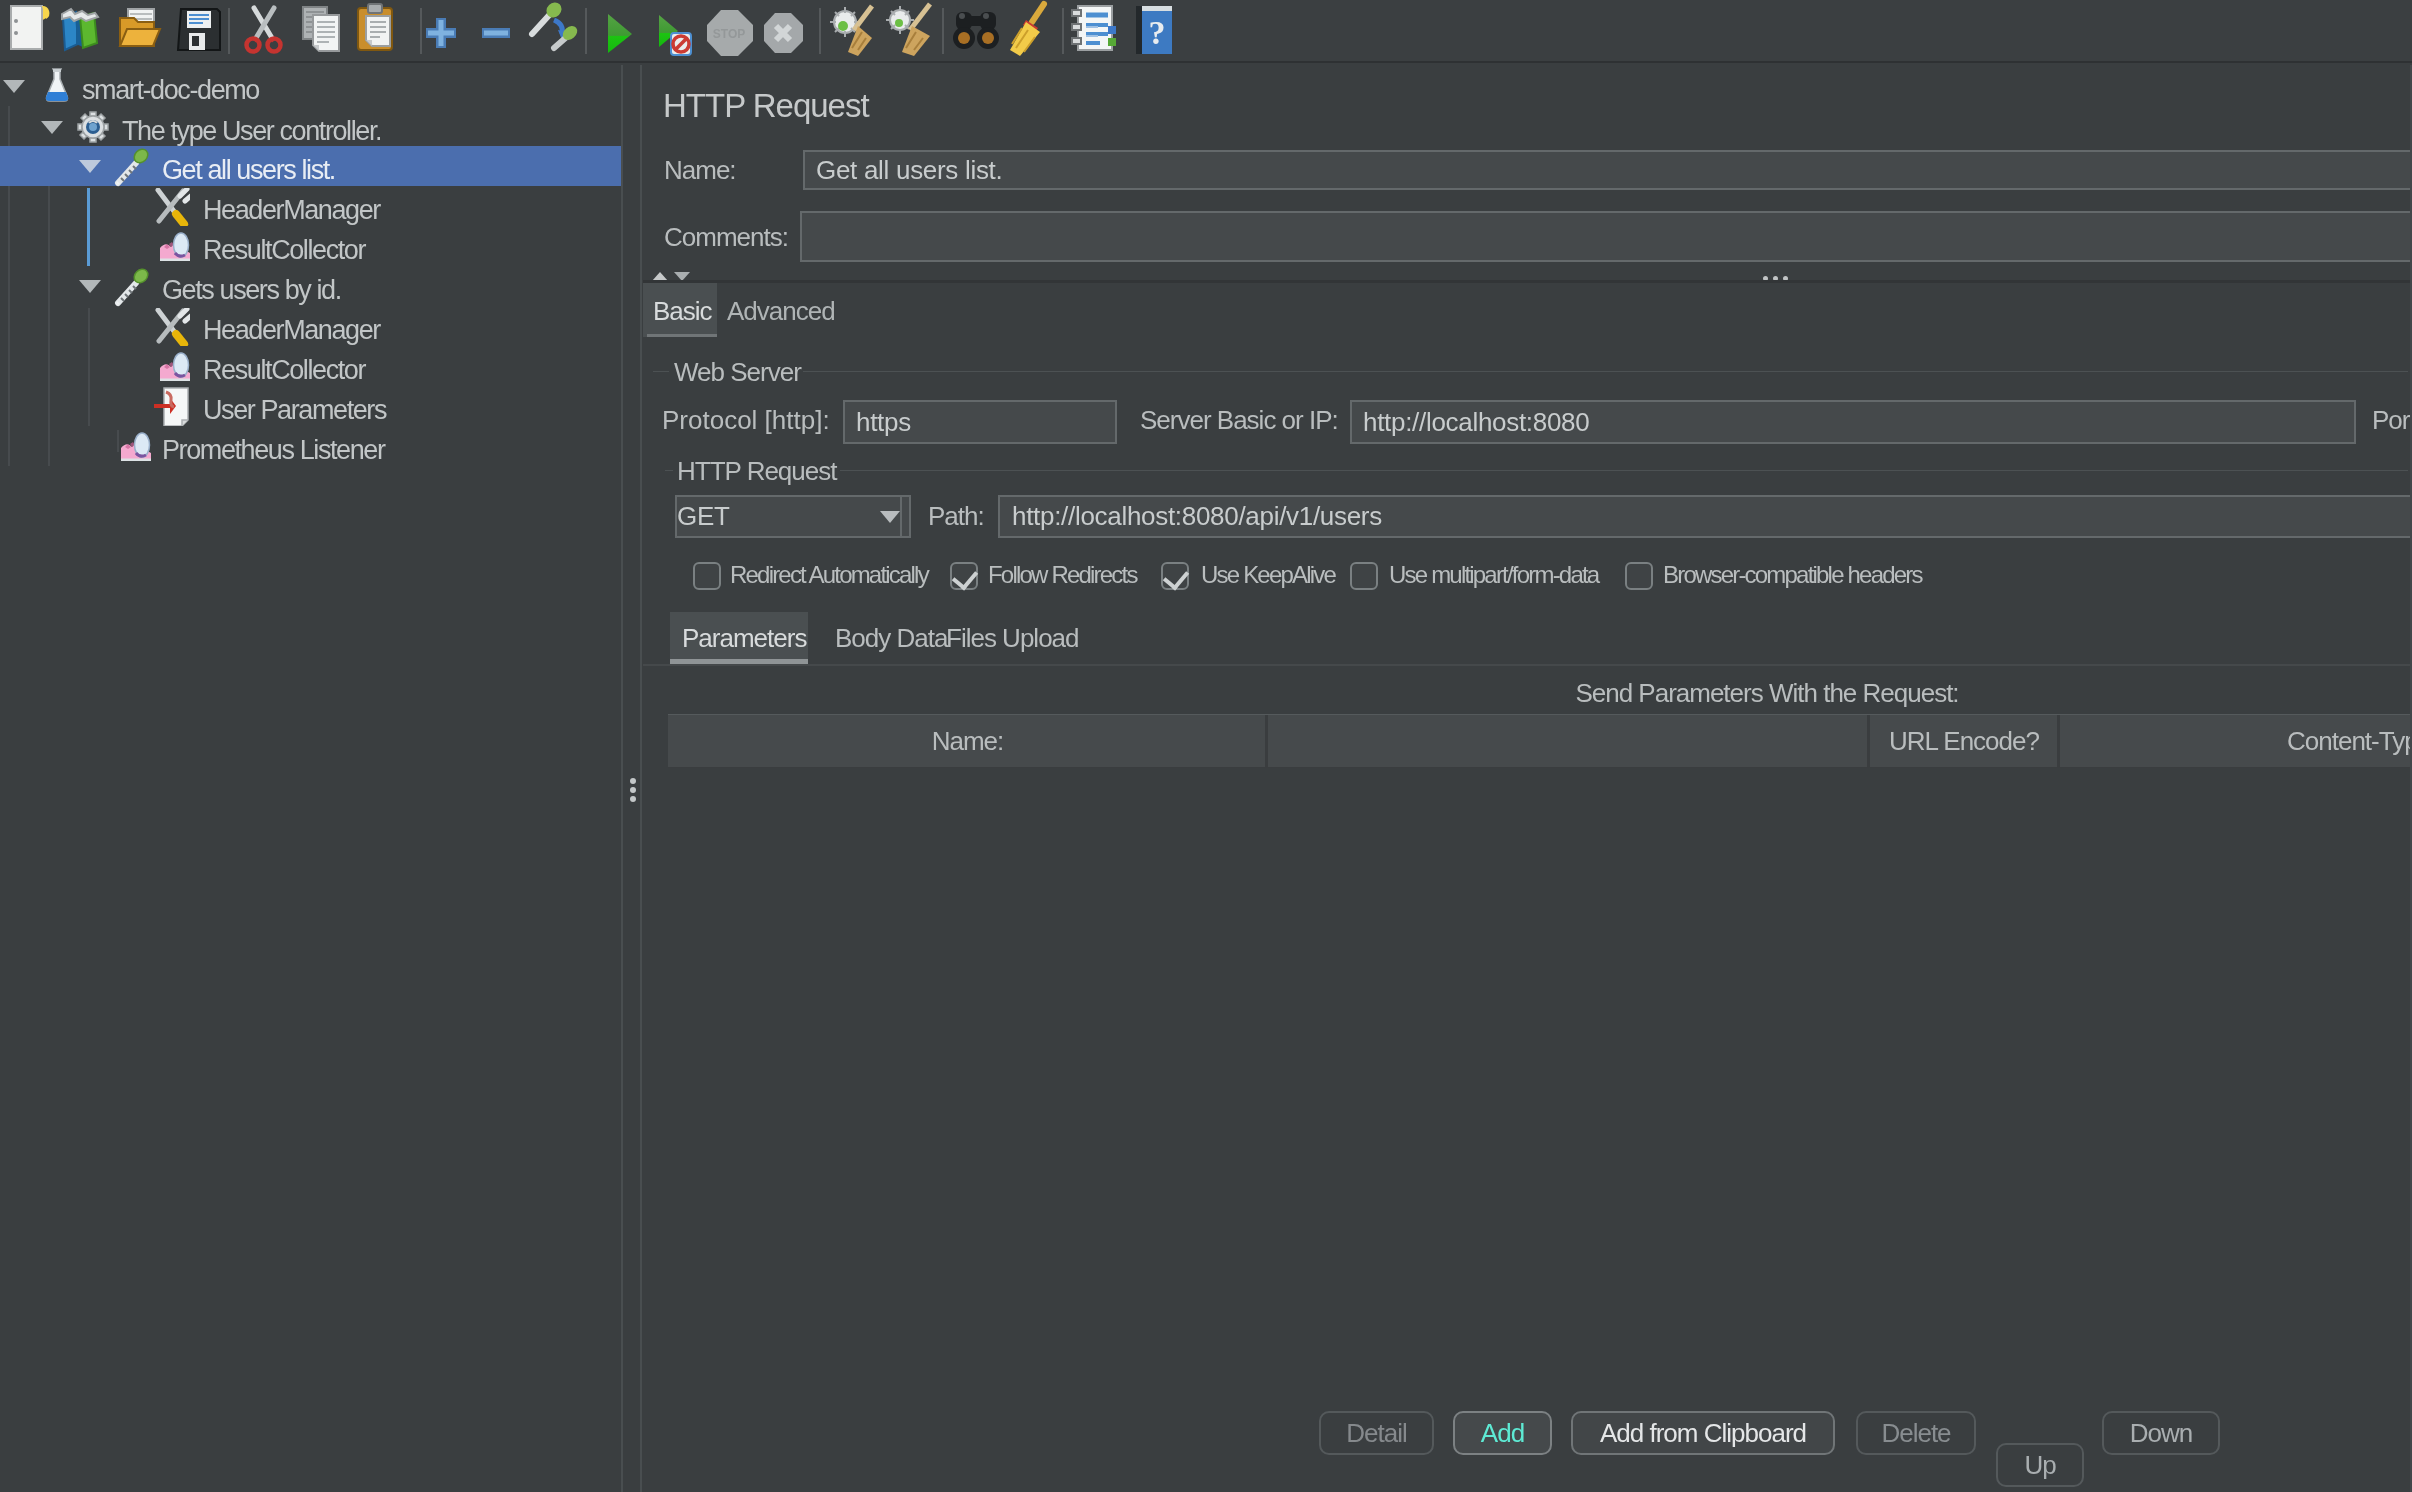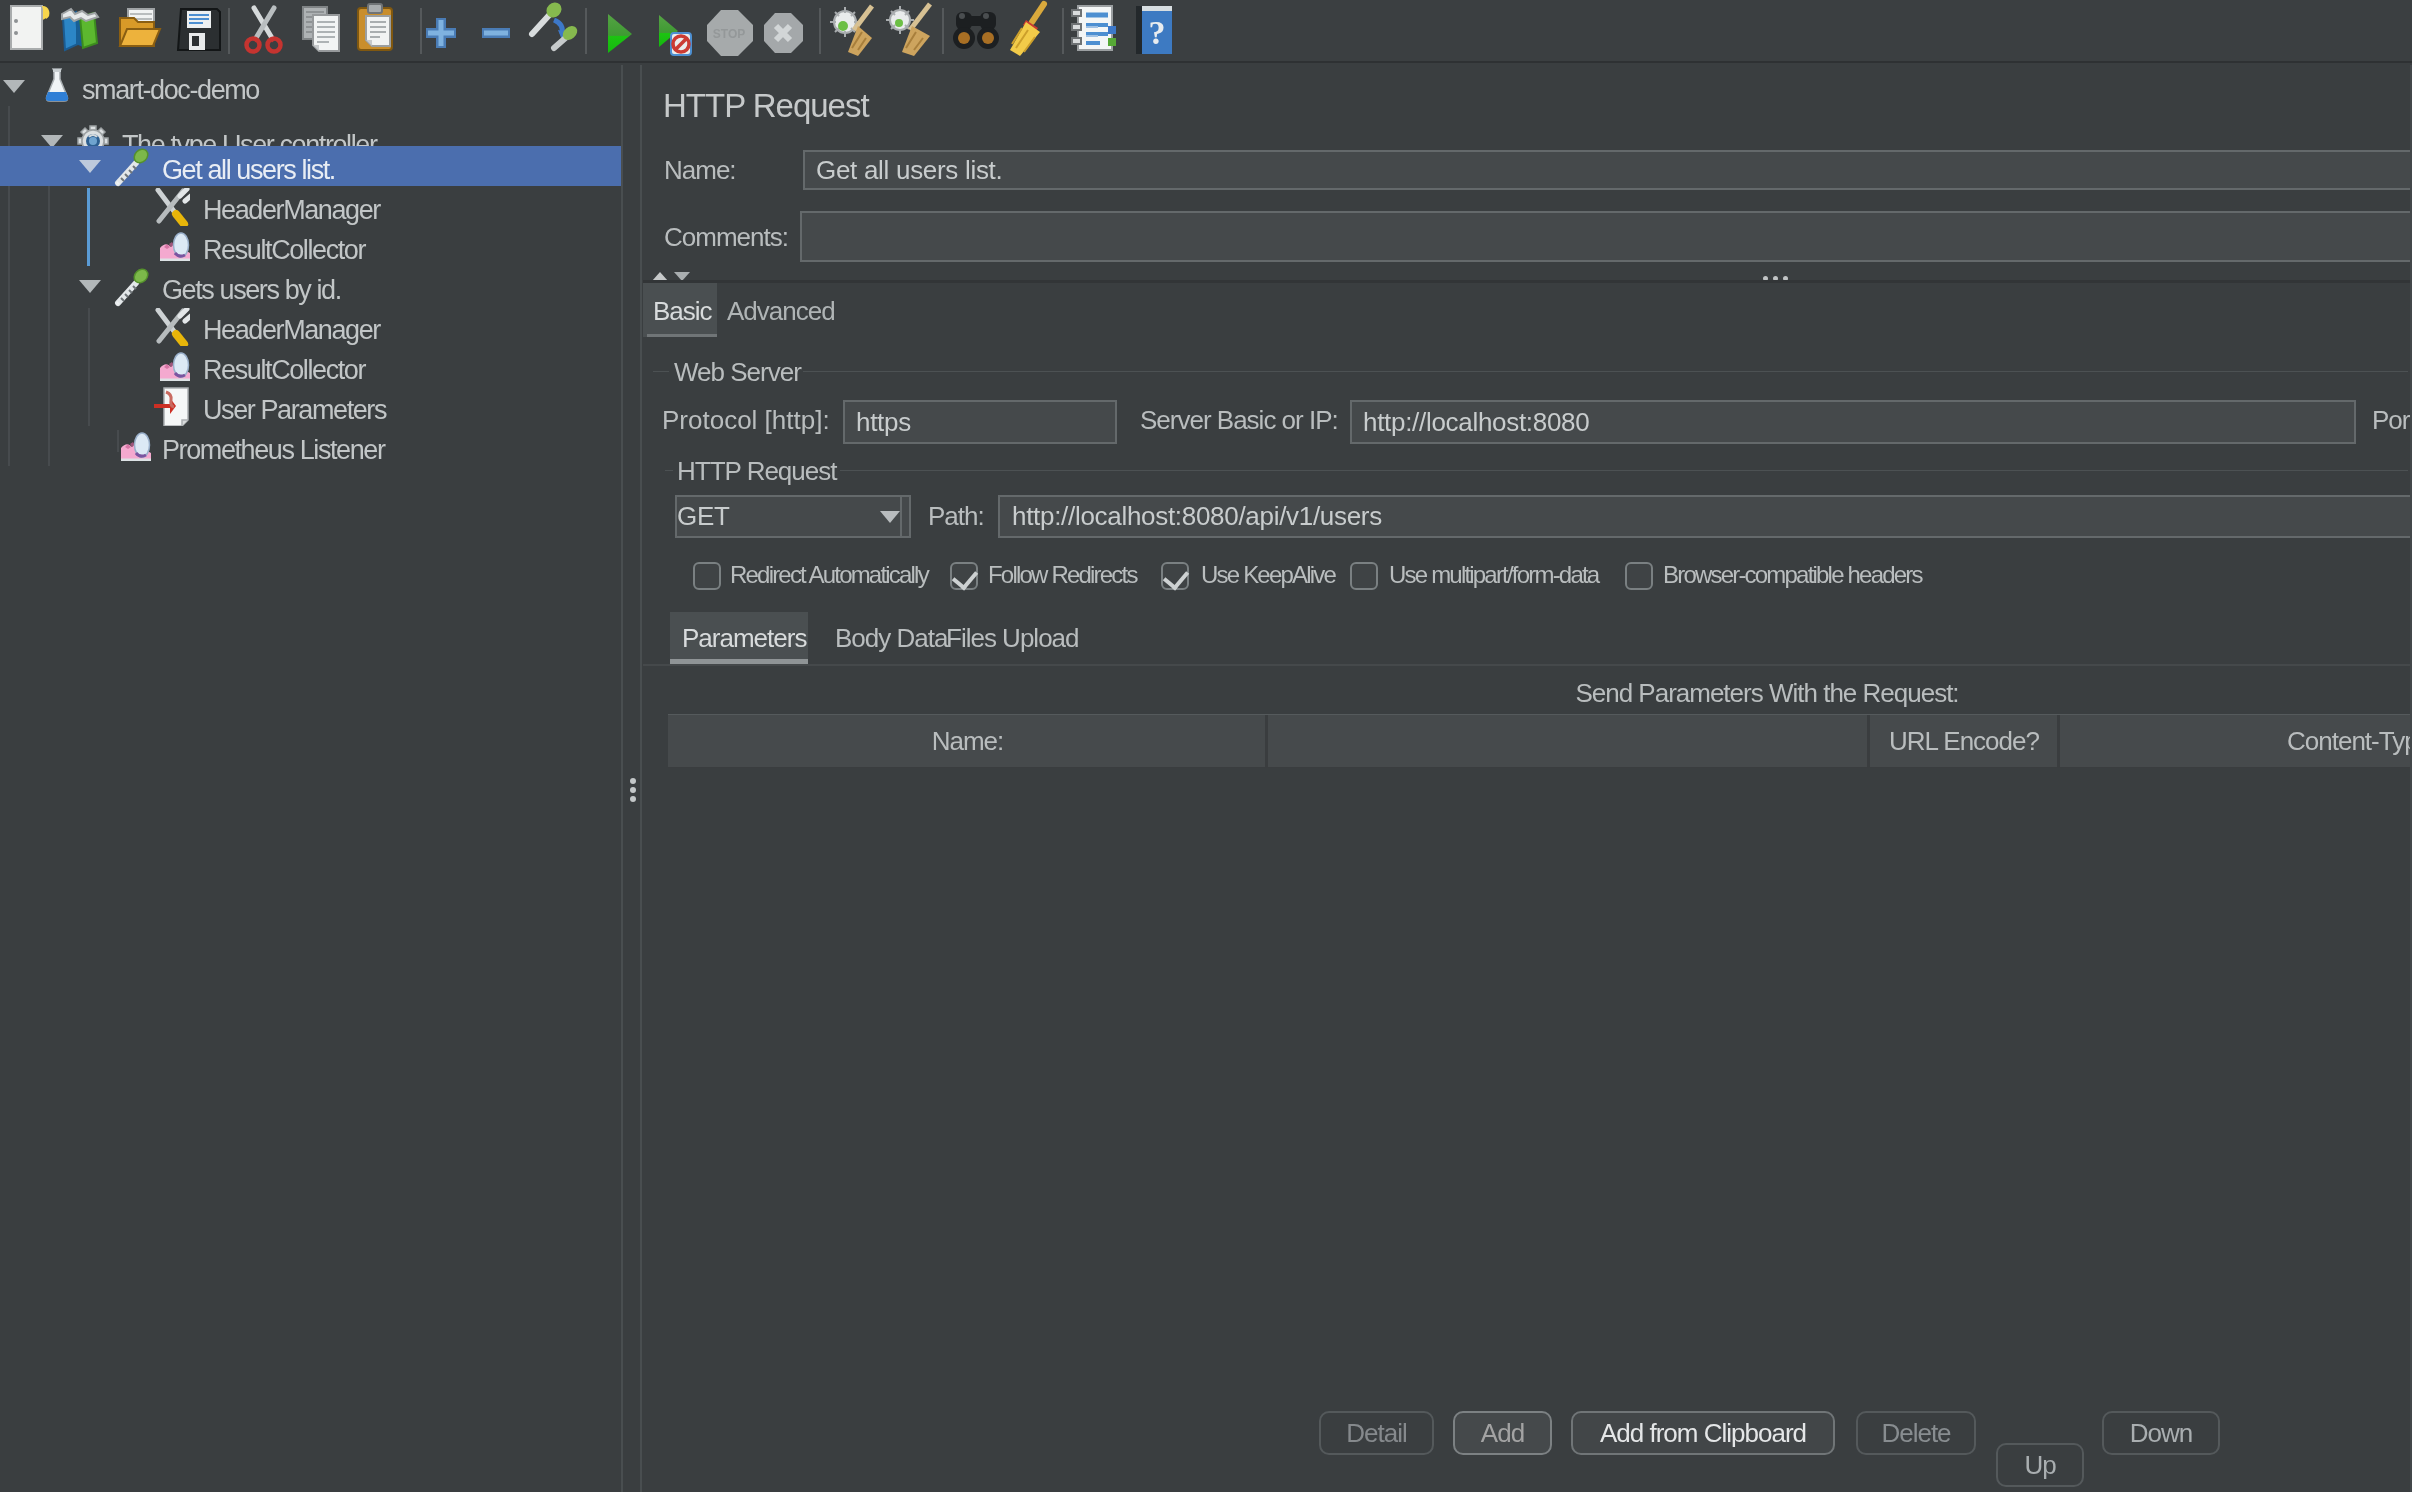--- a/index.html
+++ b/index.html
@@ -218,21 +218,21 @@
   <div class="trow" style="top:1px;">
     <div class="tarrow" style="left:3px;"></div>
     <svg class="abs" style="left:42px; top:2px;" width="30" height="36" viewBox="0 0 30 36">
       <path d="M11 1 h8 l-1 2 v8 l7 17 q2 5 -3 5 h-14 q-5 0 -3 -5 l7 -17 v-8 z" fill="#EFF3F5" stroke="#A9AFB2" stroke-width="1.5"></path>
       <path d="M6 24 h18 l2 5 q1 4 -3 4 h-16 q-4 0 -3 -4 z" fill="#2F7FD6"></path>
       <rect x="11" y="1" width="8" height="3" fill="#C8CED1"></rect>
     </svg>
     <div class="tlabel" style="left:82px;">smart-doc-demo</div>
   </div>
 
-  <div class="trow" style="top:56px;">
+  <div class="trow" style="top:42px;">
     <div class="tarrow" style="left:41px;"></div>
     <svg class="abs" style="left:76px; top:3px;" width="34" height="34" viewBox="0 0 34 34">
       <g fill="#DCE0E2" stroke="#9DA2A4" stroke-width="1.5">
         <path d="M14 2 h6 v4 h-6z M14 28 h6 v4 h-6z M2 14 v6 h4 v-6z M28 14 v6 h4 v-6z M5 8 l4 -4 l3 3 l-4 4z M22 27 l4 -4 l3 3 l-4 4z M25 4 l4 4 l-3 3 l-4 -4z M4 25 l4 4 l3 -3 l-4 -4z"></path>
         <circle cx="17" cy="17" r="11"></circle>
       </g>
       <circle cx="17" cy="17" r="7" fill="#2C5E90"></circle>
       <circle cx="17" cy="17" r="4" fill="#6FA3CF"></circle>
       <path d="M13 13 a5 5 0 0 1 8 0" stroke="#D5DADC" stroke-width="2" fill="none"></path>
     </svg>
@@ -390,19 +390,19 @@
   <div class="lab" style="left:0px; top:608px; width:2248px; height:40px; line-height:40px; text-align:center;">Send Parameters With the Request:</div>
   <div style="position:absolute; left:25px; top:649px; width:1744px; height:54px; background:#464A4C; border-top:1px solid #555A5C; border-bottom:1px solid #3A3D3F;"></div>
   <div class="lab" style="left:25px; top:656px; width:599px; height:40px; line-height:40px; text-align:center;">Name:</div>
   <div class="lab" style="left:1226px; top:656px; width:190px; height:40px; line-height:40px; text-align:center;">URL Encode?</div>
   <div class="lab" style="left:1644px; top:656px; height:40px; line-height:40px;">Content-Type</div>
   <div style="position:absolute; left:622px; top:650px; width:3px; height:52px; background:#3A3D3F;"></div>
   <div style="position:absolute; left:1224px; top:650px; width:3px; height:52px; background:#3A3D3F;"></div>
   <div style="position:absolute; left:1414px; top:650px; width:3px; height:52px; background:#3A3D3F;"></div>
 
   <div class="btn" style="left:676px; top:1346px; width:115px;">Detail</div>
-  <div class="btn" style="left:810px; top:1346px; width:99px; color:#a3a3a3; border-color:#7C8183; background:#45494B;">Add</div>
+  <div class="btn" style="left:810px; top:1346px; width:99px; color:#5eead4; border-color:#7C8183; background:#45494B;">Add</div>
   <div class="btn" style="left:928px; top:1346px; width:264px; color:#E4E6E7; border-color:#707577; background:#424648;">Add from Clipboard</div>
   <div class="btn" style="left:1213px; top:1346px; width:120px; color:#888D90;">Delete</div>
   <div class="btn" style="left:1353px; top:1346px; width:88px; color:#A9AEB0;margin-top:32px;">Up</div>
   <div class="btn" style="left:1459px; top:1346px; width:118px; color:#A9AEB0;">Down</div>
 </div>
 <div style="position:absolute; right:0; top:65px; width:2px; height:1427px; background:#43474A;"></div>
 
 </body></html>

